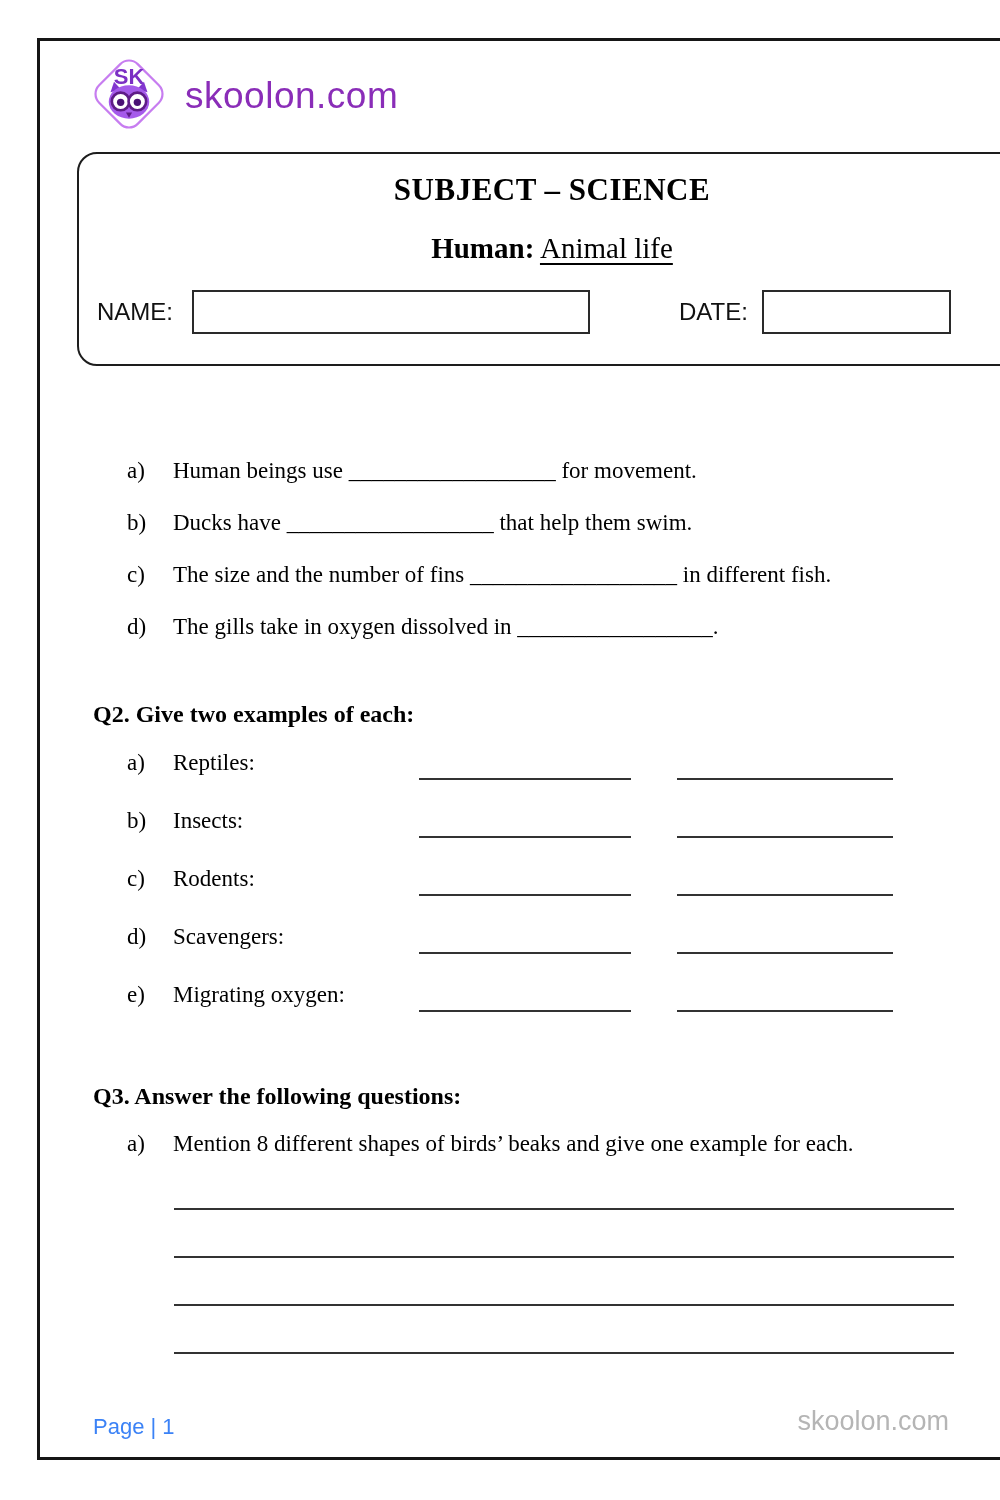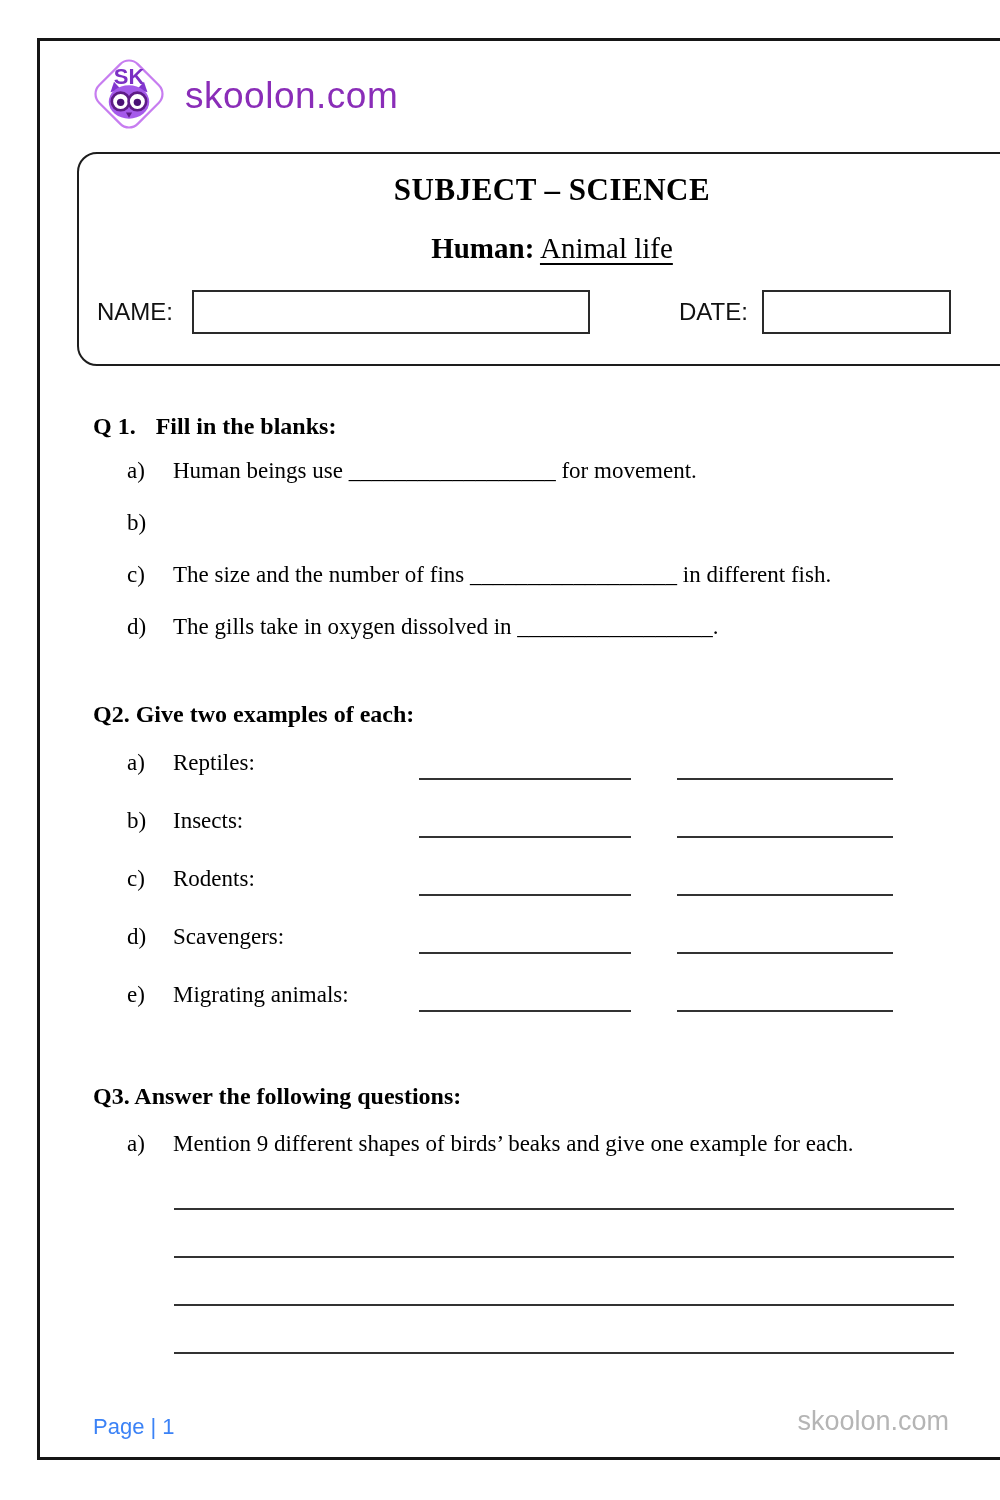--- a/index.html
+++ b/index.html
@@ -158,30 +158,28 @@
       <span class="topic-value">Animal life</span>
     </div>
     <div class="name-date-row">
       <span class="field-label name-label">NAME:</span>
       <div class="field-box name-box"></div>
       <span class="field-label date-label">DATE:</span>
       <div class="field-box date-box"></div>
     </div>
   </div>
 
-  <div class="q-heading" style="top:413px;">
-    <span>Q 1.</span><span class="q1-heading-title">Fill in the blanks:</span>
-  </div>
   <div class="q-items q1-items" style="top:458px; width:860px;">
     <div class="q-item">
       <span class="q-letter">a)</span>
       <span>Human beings use __________________ for movement.</span>
     </div>
     <div class="q-item">
       <span class="q-letter">b)</span>
+      <span>Ducks have __________________ that help them swim.</span>
     </div>
     <div class="q-item">
       <span class="q-letter">c)</span>
       <span>The size and the number of fins __________________ in different fish.</span>
     </div>
     <div class="q-item">
       <span class="q-letter">d)</span>
       <span>The gills take in oxygen dissolved in _________________.</span>
     </div>
   </div>
@@ -216,32 +214,32 @@
       <div class="q2-label-wrap">
         <span class="q-letter">d)</span>
         <span class="q2-label">Scavengers:</span>
       </div>
       <div class="blank-line blank-1"></div>
       <div class="blank-line blank-2"></div>
     </div>
     <div class="q2-row">
       <div class="q2-label-wrap">
         <span class="q-letter">e)</span>
-        <span class="q2-label">Migrating animals:</span>
+        <span class="q2-label">Migrating oxygen:</span>
       </div>
       <div class="blank-line blank-1"></div>
       <div class="blank-line blank-2"></div>
     </div>
   </div>
 
   <div class="q-heading" style="top:1083px;">Q3. Answer the following questions:</div>
   <div class="q-items" style="top:1131px; width:860px;">
     <div class="q-item">
       <span class="q-letter">a)</span>
-      <span>Mention 9 different shapes of birds’ beaks and give one example for each.</span>
+      <span>Mention 8 different shapes of birds’ beaks and give one example for each.</span>
     </div>
   </div>
   <div class="q3-lines">
     <div class="answer-line"></div>
     <div class="answer-line"></div>
     <div class="answer-line"></div>
     <div class="answer-line"></div>
   </div>
 
   <div class="footer-page">Page | 1</div>

